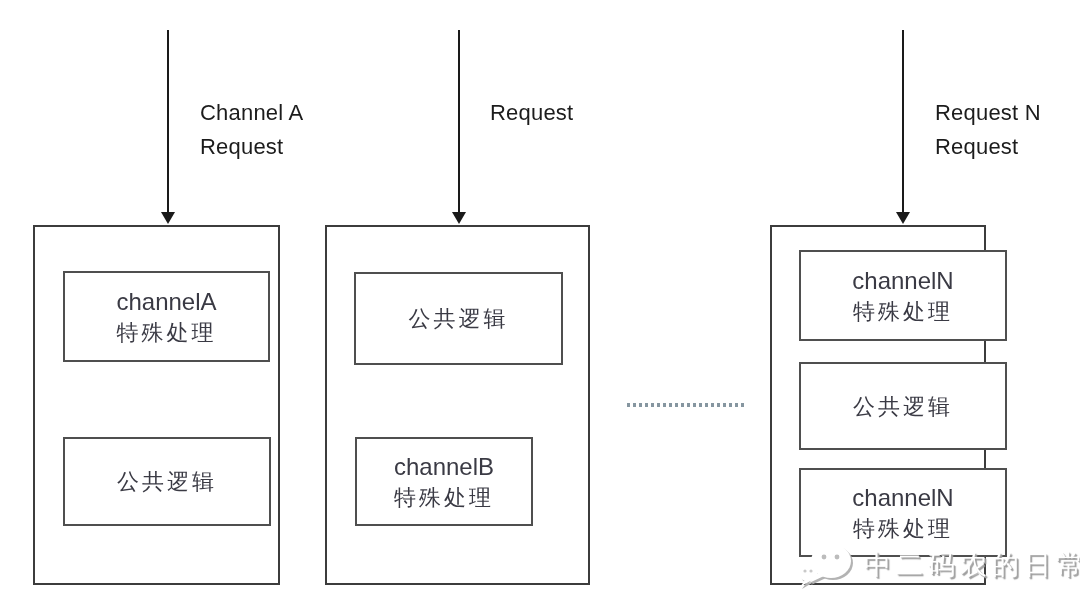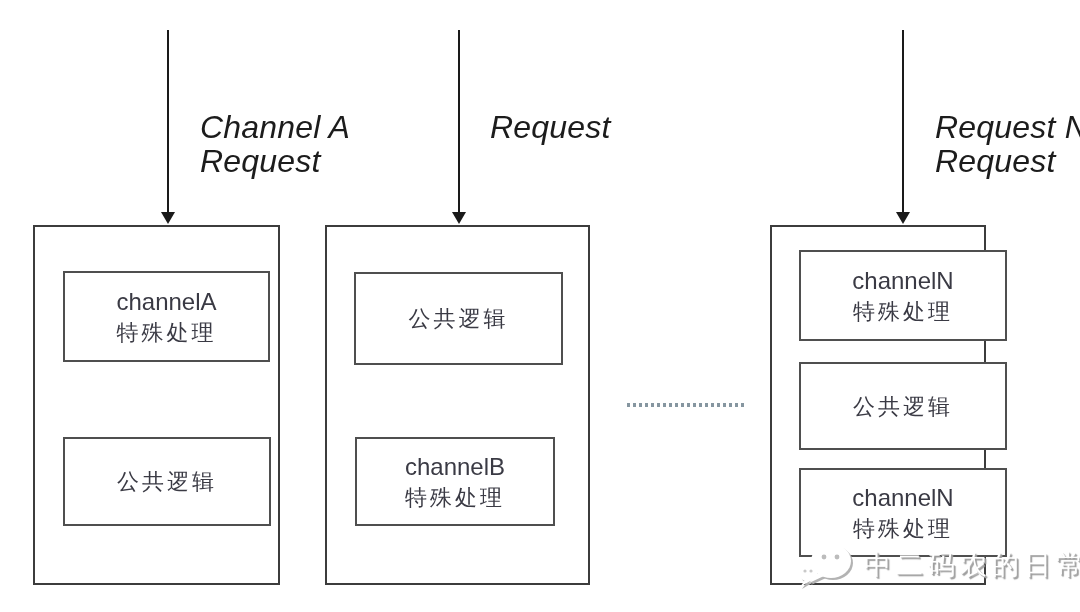--- a/index.html
+++ b/index.html
@@ -38,27 +38,26 @@
     width: 0;
     height: 0;
     border-left: 7px solid transparent;
     border-right: 7px solid transparent;
     border-top: 12px solid #1a1a1a;
   }
 
   
   .arrow-label {
     position: absolute;
-    top: 110px;
-    font-size: 32px;
+    top: 96px;
+    font-size: 22px;
     line-height: 34px;
     color: #1c1c1c;
     letter-spacing: 0.2px;
     white-space: nowrap;
-    font-style: italic;
   }
 
   
   .outer-box {
     position: absolute;
     top: 225px;
     height: 360px;
     border: 2px solid #3c3c3c;
     box-sizing: border-box;
     background: #ffffff;
@@ -159,21 +158,21 @@
     </div>
     <div class="inner-box" style="left:28px;top:210px;width:208px;height:89px">
       <div class="cjk-line">公共逻辑</div>
     </div>
   </div>
 
   <div class="outer-box" style="left:325px;width:265px">
     <div class="inner-box" style="left:27px;top:45px;width:209px;height:93px">
       <div class="cjk-line">公共逻辑</div>
     </div>
-    <div class="inner-box" style="left:28px;top:210px;width:200px;height:89px">
+    <div class="inner-box" style="left:28px;top:210px;width:178px;height:89px">
       <div class="latin-line">channelB</div>
       <div class="cjk-line">特殊处理</div>
     </div>
   </div>
 
   <div class="dotted-line"></div>
 
   <div class="outer-box" style="left:770px;width:216px">
     <div class="inner-box" style="left:27px;top:23px;width:208px;height:91px">
       <div class="latin-line">channelN</div>

